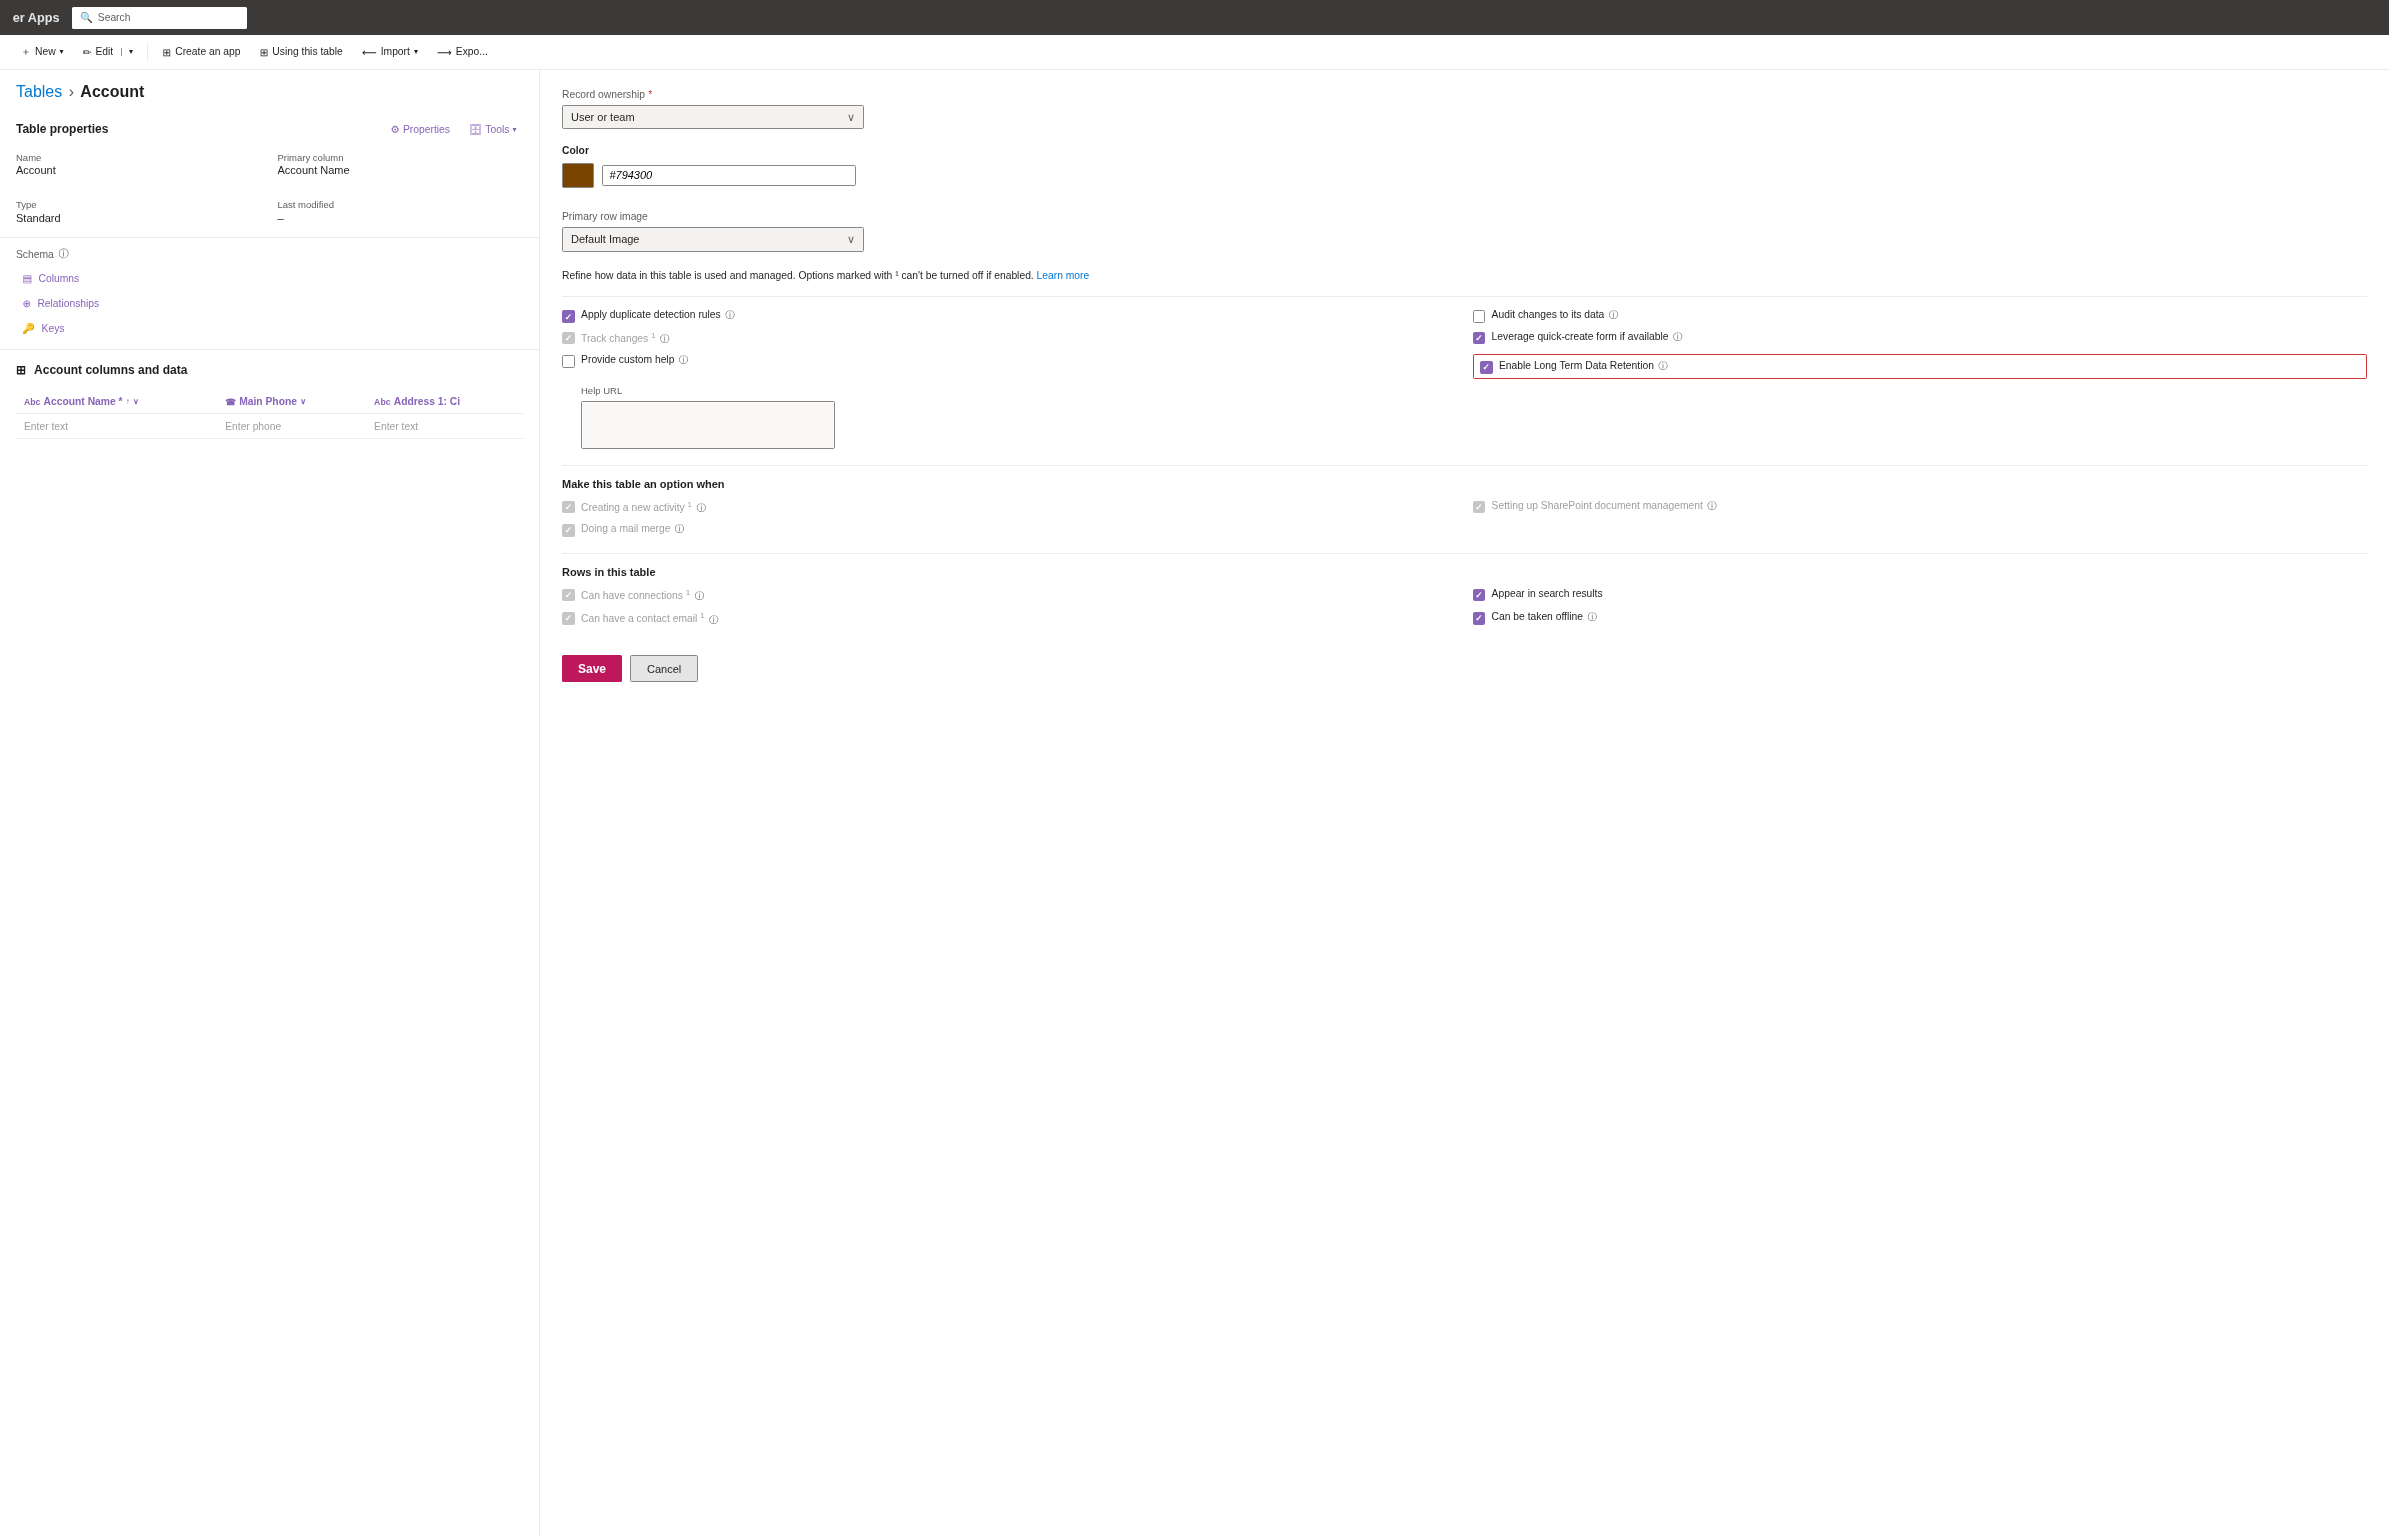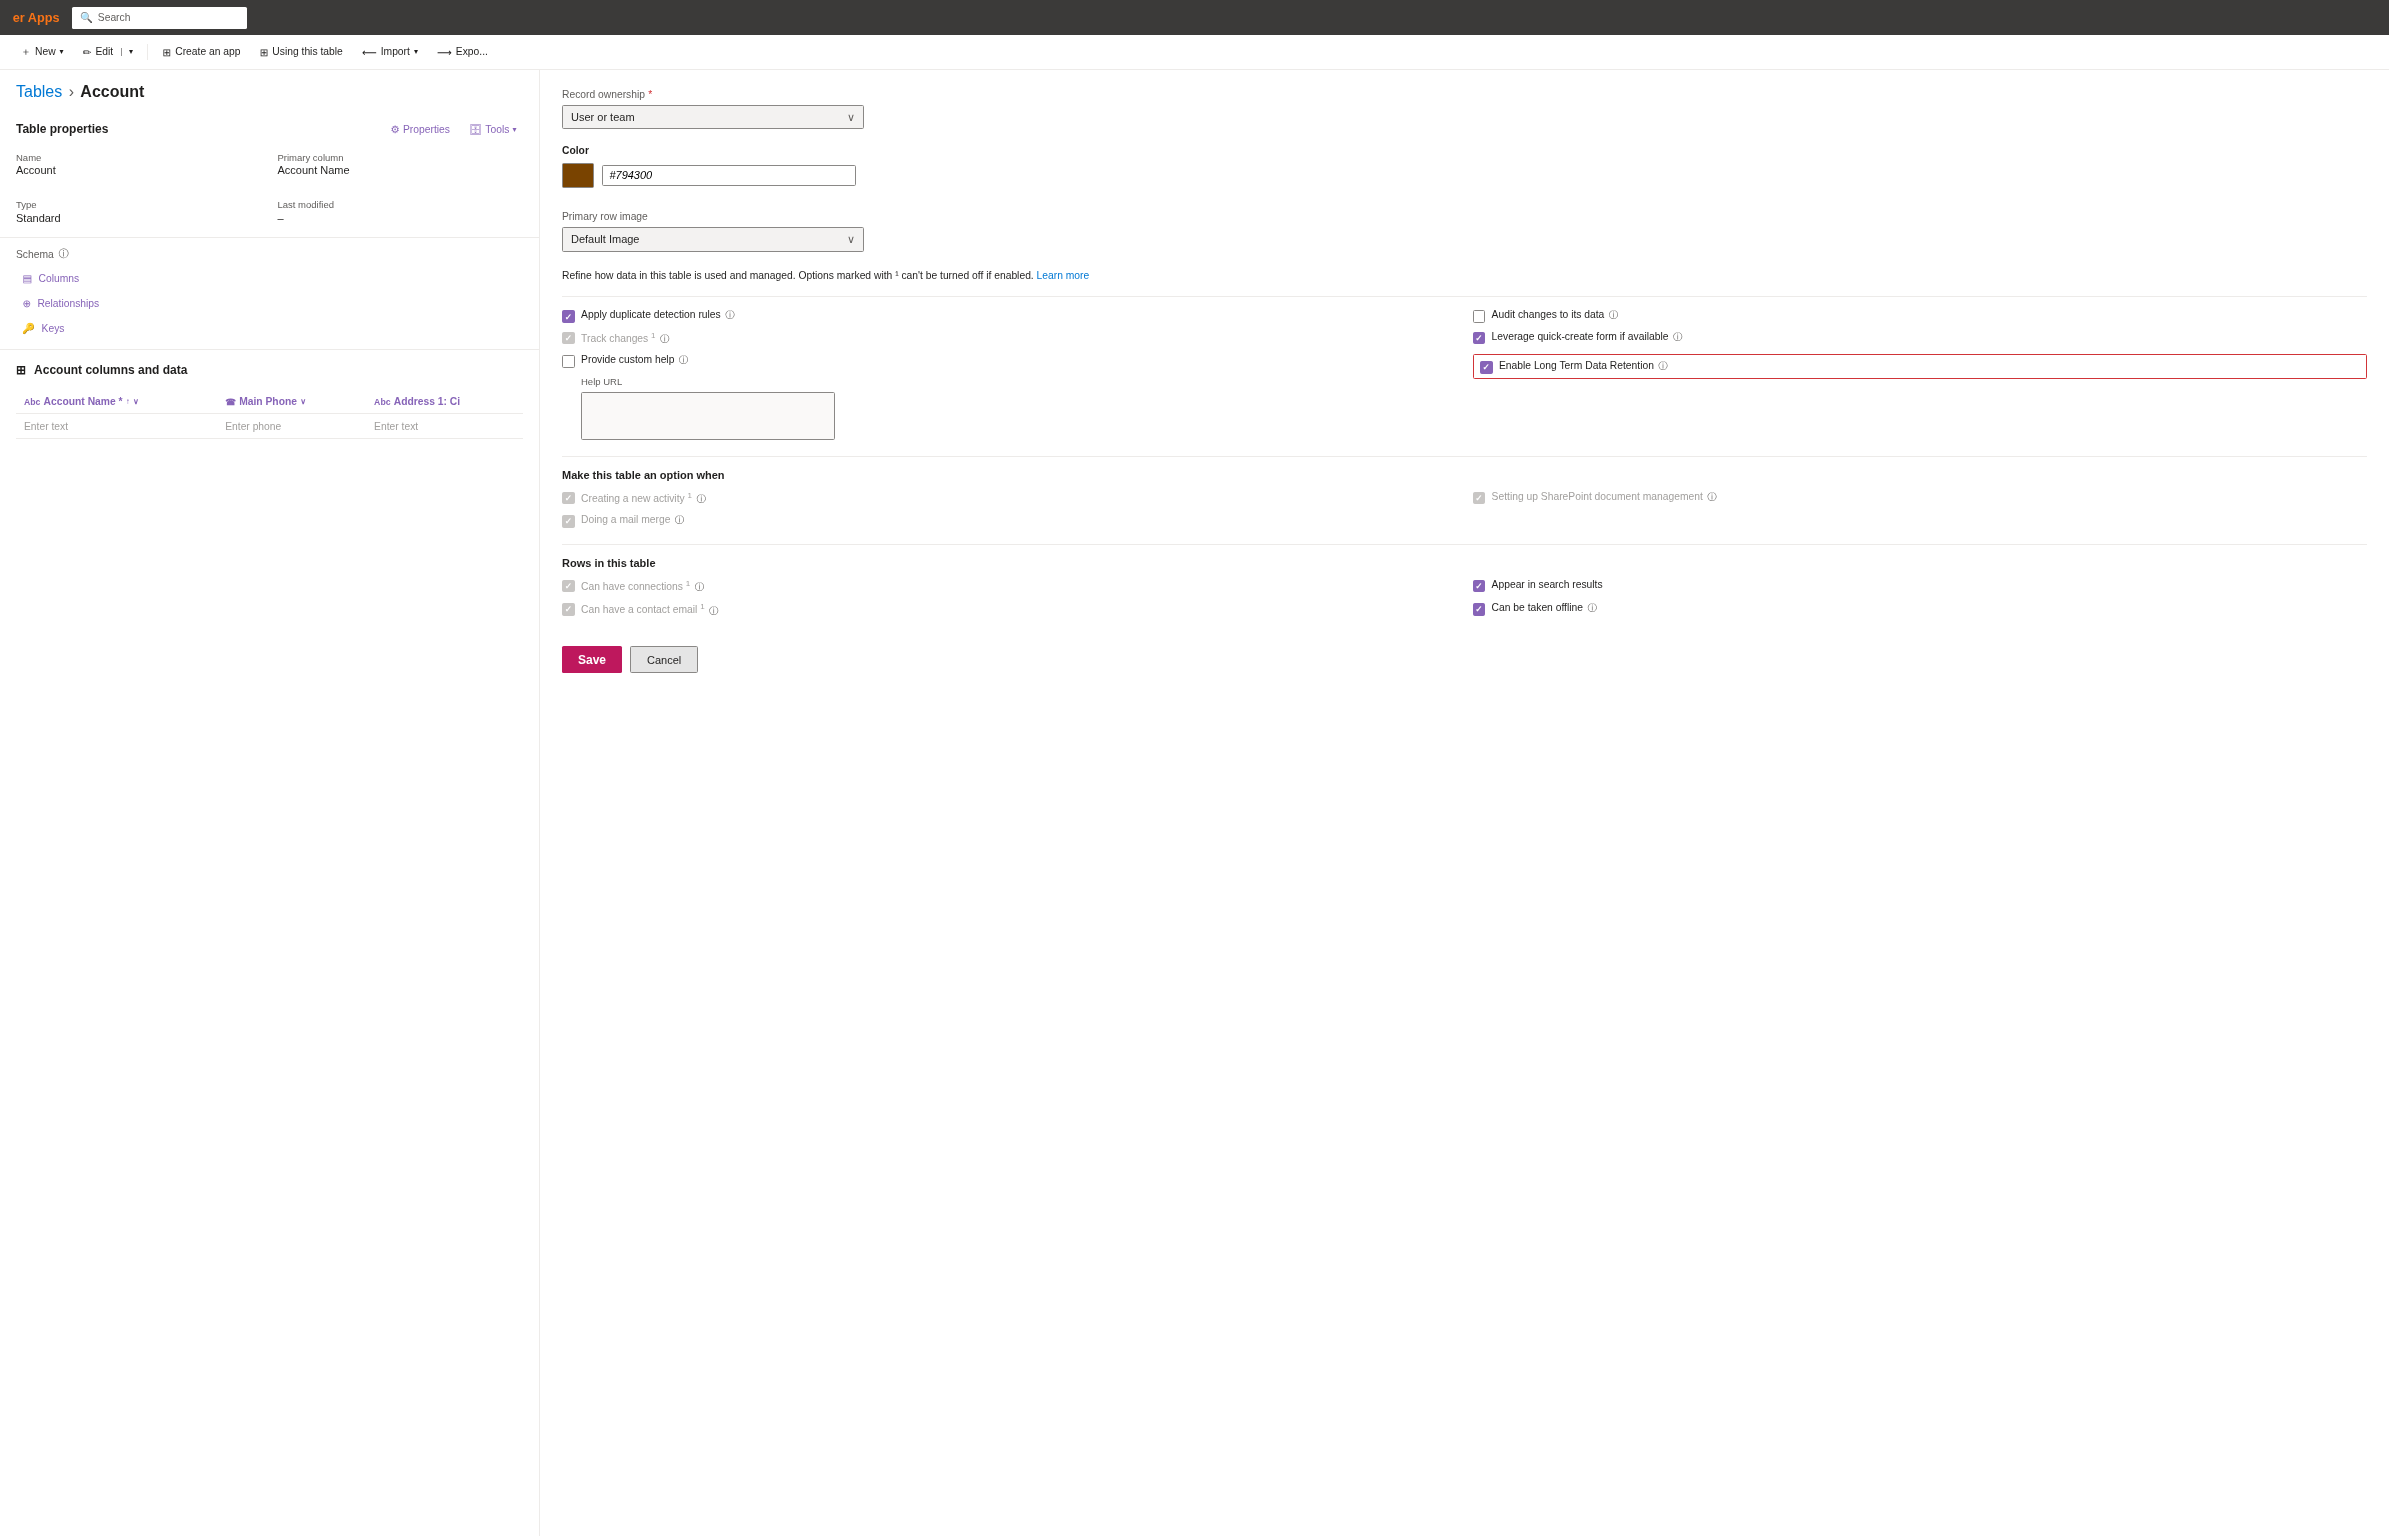--- a/index.html
+++ b/index.html
@@ -7,21 +7,21 @@
 
     
     .top-bar {
       background: #3b3a39;
       height: 35px;
       display: flex;
       align-items: center;
       padding: 0 12.7px;
       gap: 12.7px;
     }
-    .top-bar-title { color: #f97316; font-size: 12.7px; font-weight: 600; }
+    .top-bar-title { color: #e5e5e5; font-size: 12.7px; font-weight: 600; }
     .search-box {
       background: #fff;
       border-radius: 1.6px;
       padding: 3.2px 8px;
       display: flex;
       align-items: center;
       gap: 4.8px;
       min-width: 175px;
       height: 22px;
       color: #605e5c;
@@ -500,21 +500,21 @@
               <span class="checkmark">✓</span>
             </div>
           <span>Leverage quick-create form if available <span class="info-icon">ⓘ</span></span>
         </div>
 
         <div style="grid-column:1">
           <div class="checkbox-item">
             <div class="cb"></div>
             <span>Provide custom help <span class="info-icon">ⓘ</span></span>
           </div>
-          <div style="margin-top:8px;margin-left:19px">
+          <div style="margin-top:17px;margin-left:19px">
             <div style="font-size:9.5px;color:#605e5c;margin-bottom:3.2px">Help URL</div>
             <div class="help-url-field"></div>
           </div>
         </div>
 
         <div style="grid-column:2;grid-row:3">
           <div class="highlighted-item">
             <div class="cb checked">
                 <span class="checkmark">✓</span>
               </div>

